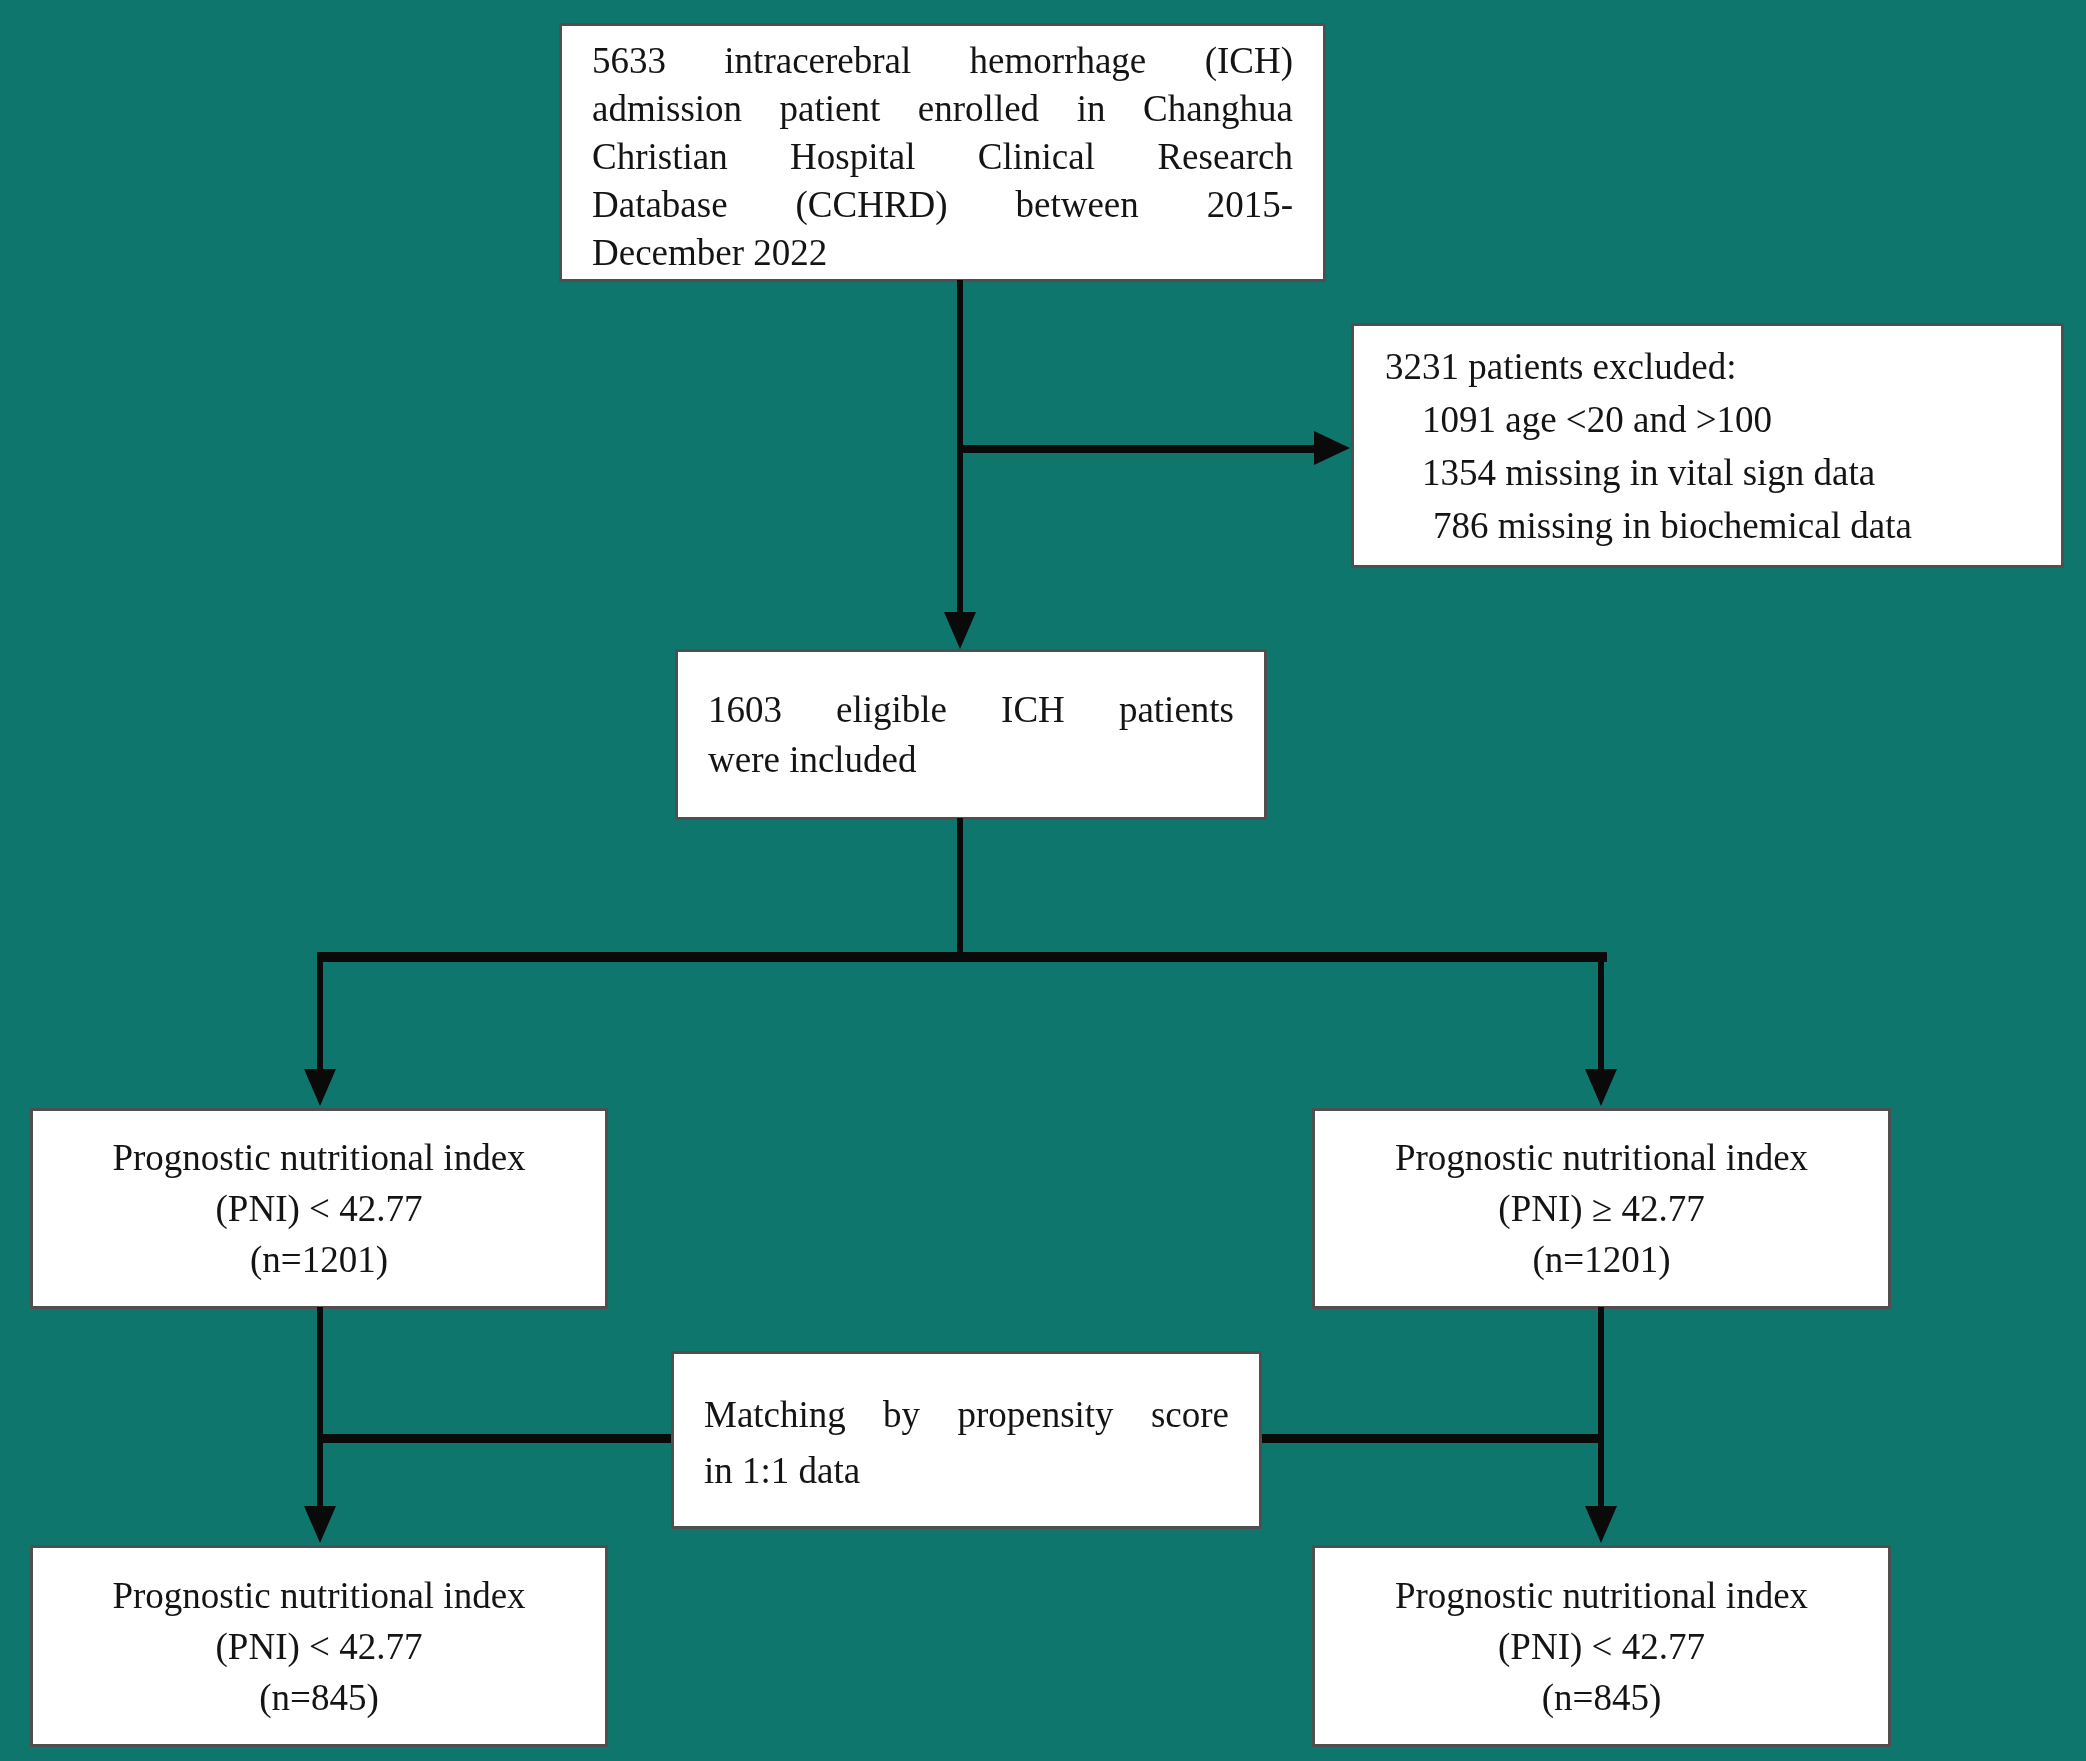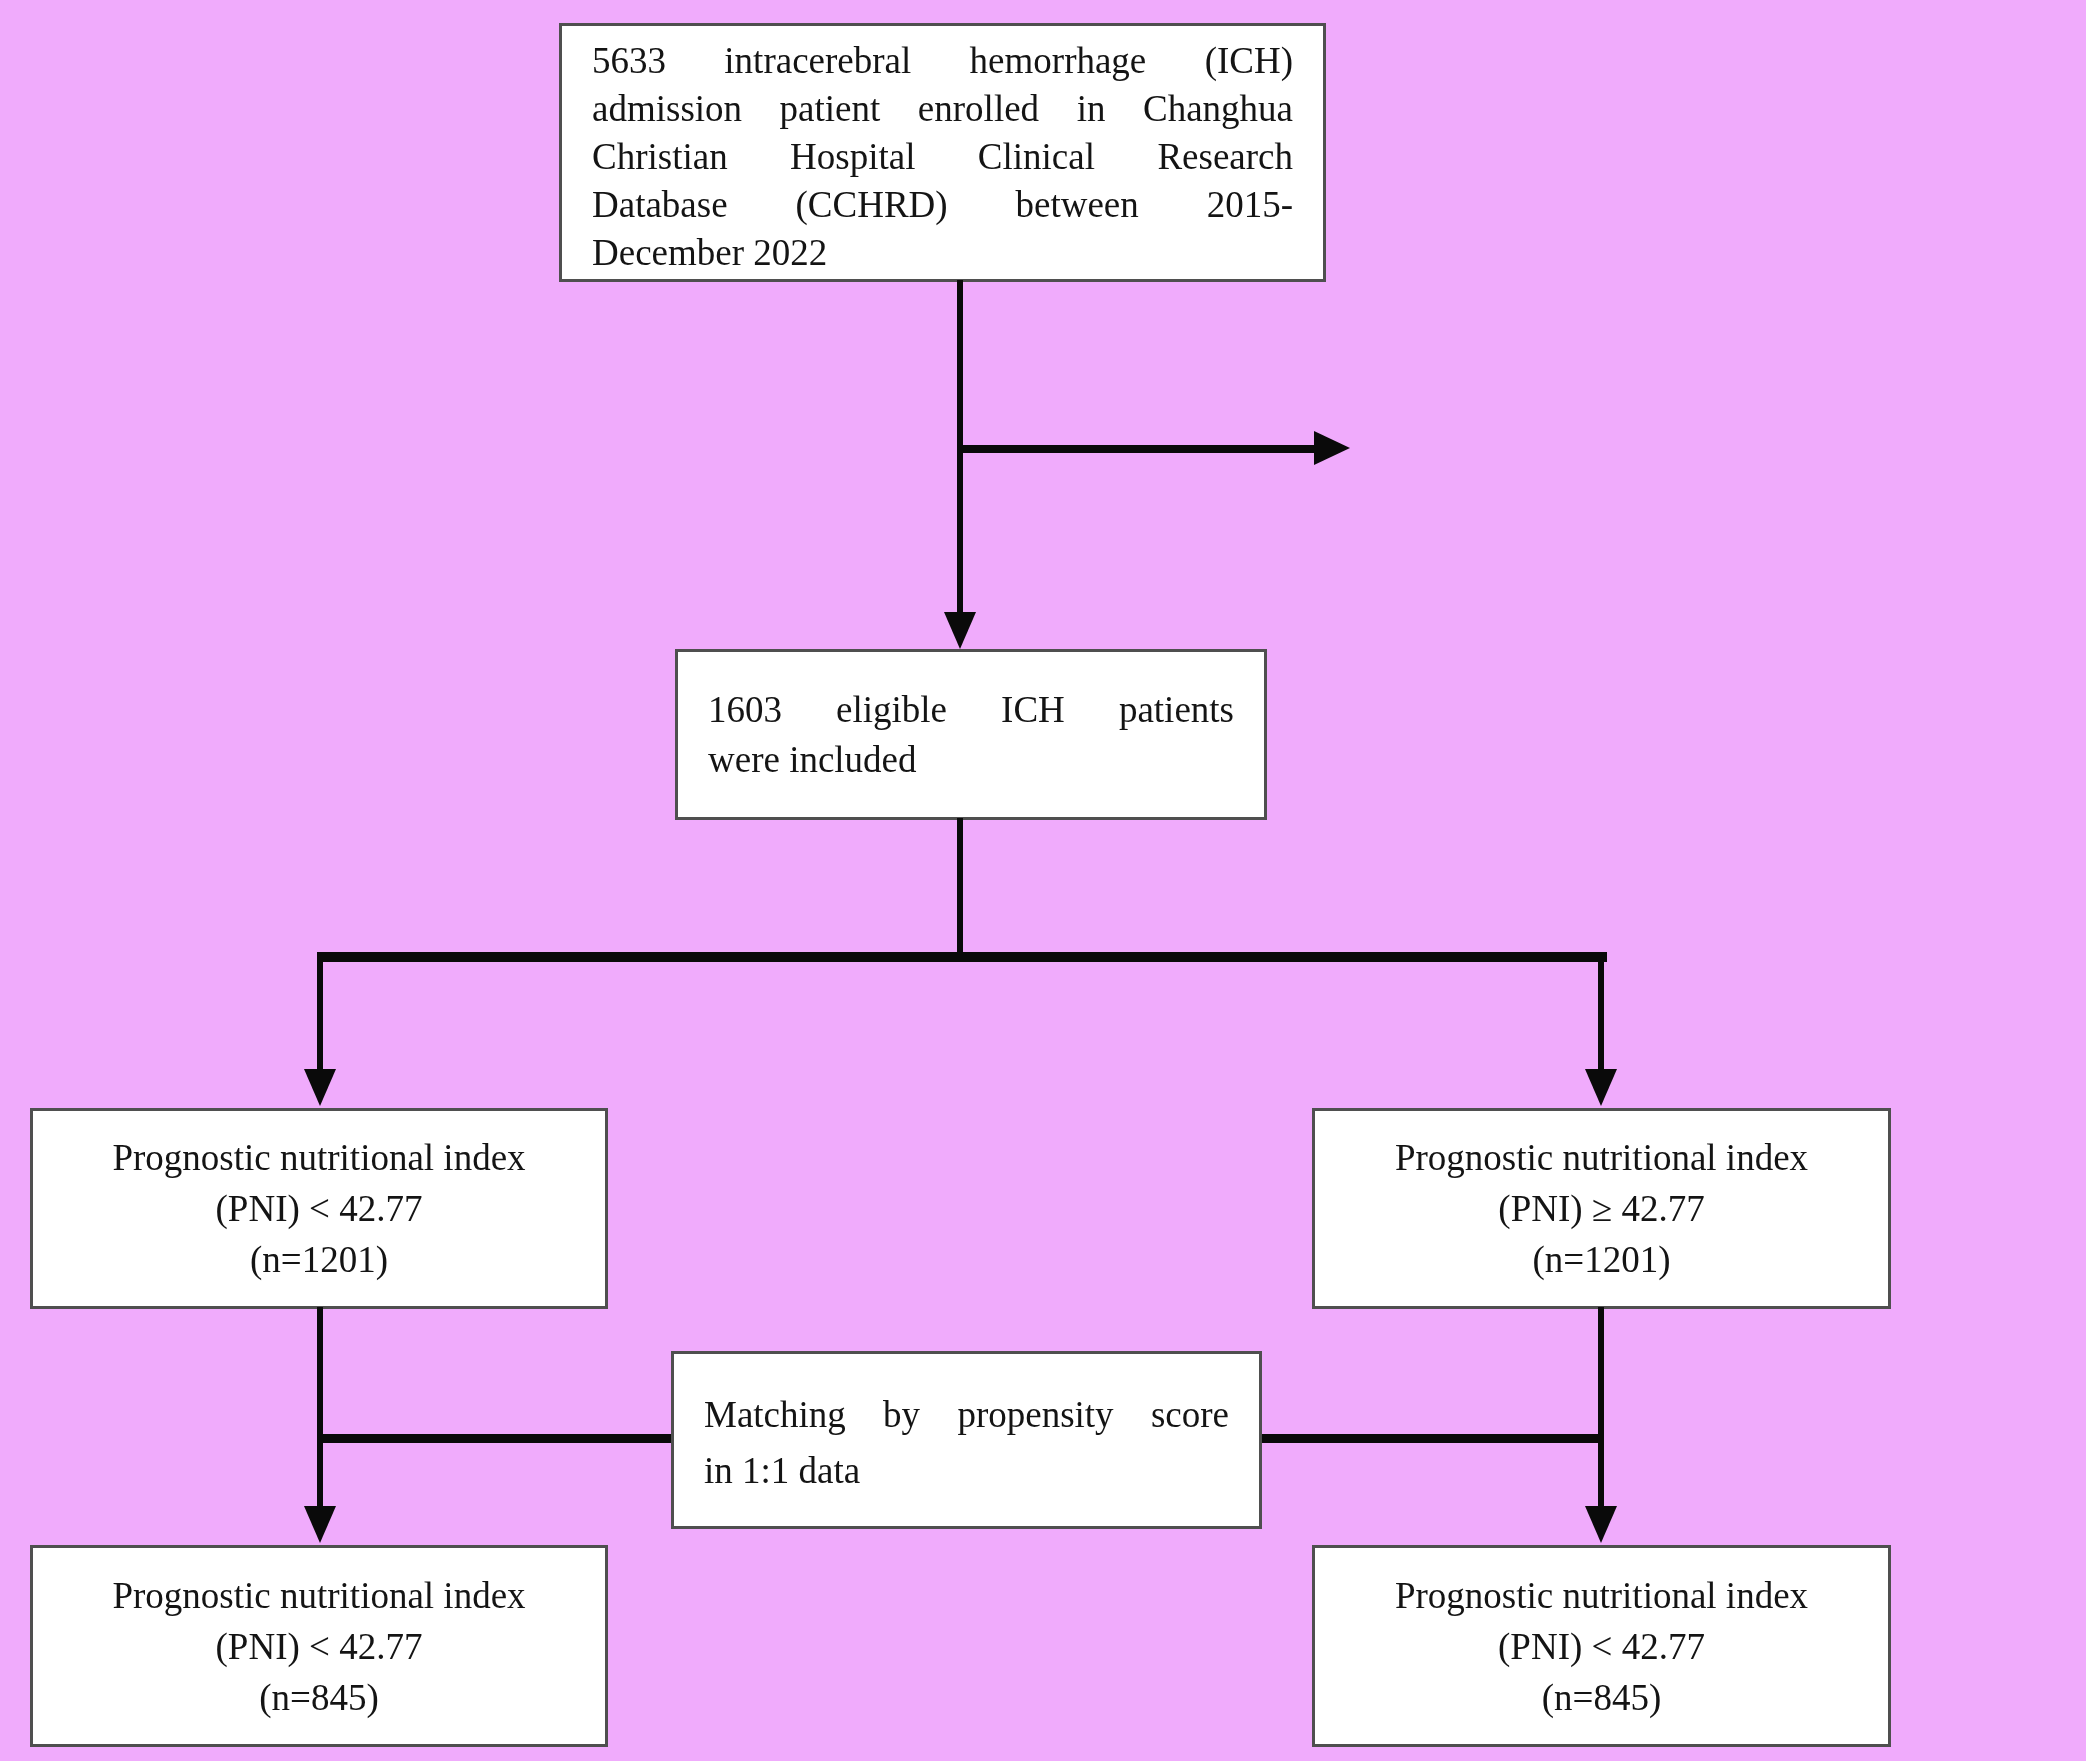--- a/index.html
+++ b/index.html
@@ -4,21 +4,21 @@
 <style>
   html, body {
     margin: 0;
     padding: 0;
     background: #ffffff;
   }
   .canvas {
     position: relative;
     width: 2087px;
     height: 1761px;
-    background: #f0abfc;
+    background: #0f766e;
     font-family: "Liberation Serif", "DejaVu Serif", serif;
     color: #141414;
   }
 
   
   .box {
     position: absolute;
     background: #ffffff;
     border: 3.1px solid #4f4f4f;
     box-sizing: border-box;
@@ -101,20 +101,26 @@
 <div class="canvas">
 
   <div class="box box-source">
       <div class="line">5633 intracerebral hemorrhage (ICH)</div>
       <div class="line">admission patient enrolled in Changhua</div>
       <div class="line">Christian Hospital Clinical Research</div>
       <div class="line">Database (CCHRD) between 2015-</div>
       <div class="line">December 2022</div>
     </div>
 
+  <div class="box box-excluded">
+      <div class="line">3231 patients excluded:</div>
+      <div class="line">1091 age &lt;20 and &gt;100</div>
+      <div class="line">1354 missing in vital sign data</div>
+      <div class="line">786 missing in biochemical data</div>
+    </div>
 
   <div class="box box-eligible">
       <div class="line">1603 eligible ICH patients</div>
       <div class="line">were included</div>
     </div>
 
   <div class="box box-centered box-pni-low">
       <div class="line">Prognostic nutritional index</div>
       <div class="line">(PNI) &lt; 42.77</div>
       <div class="line">(n=1201)</div>

